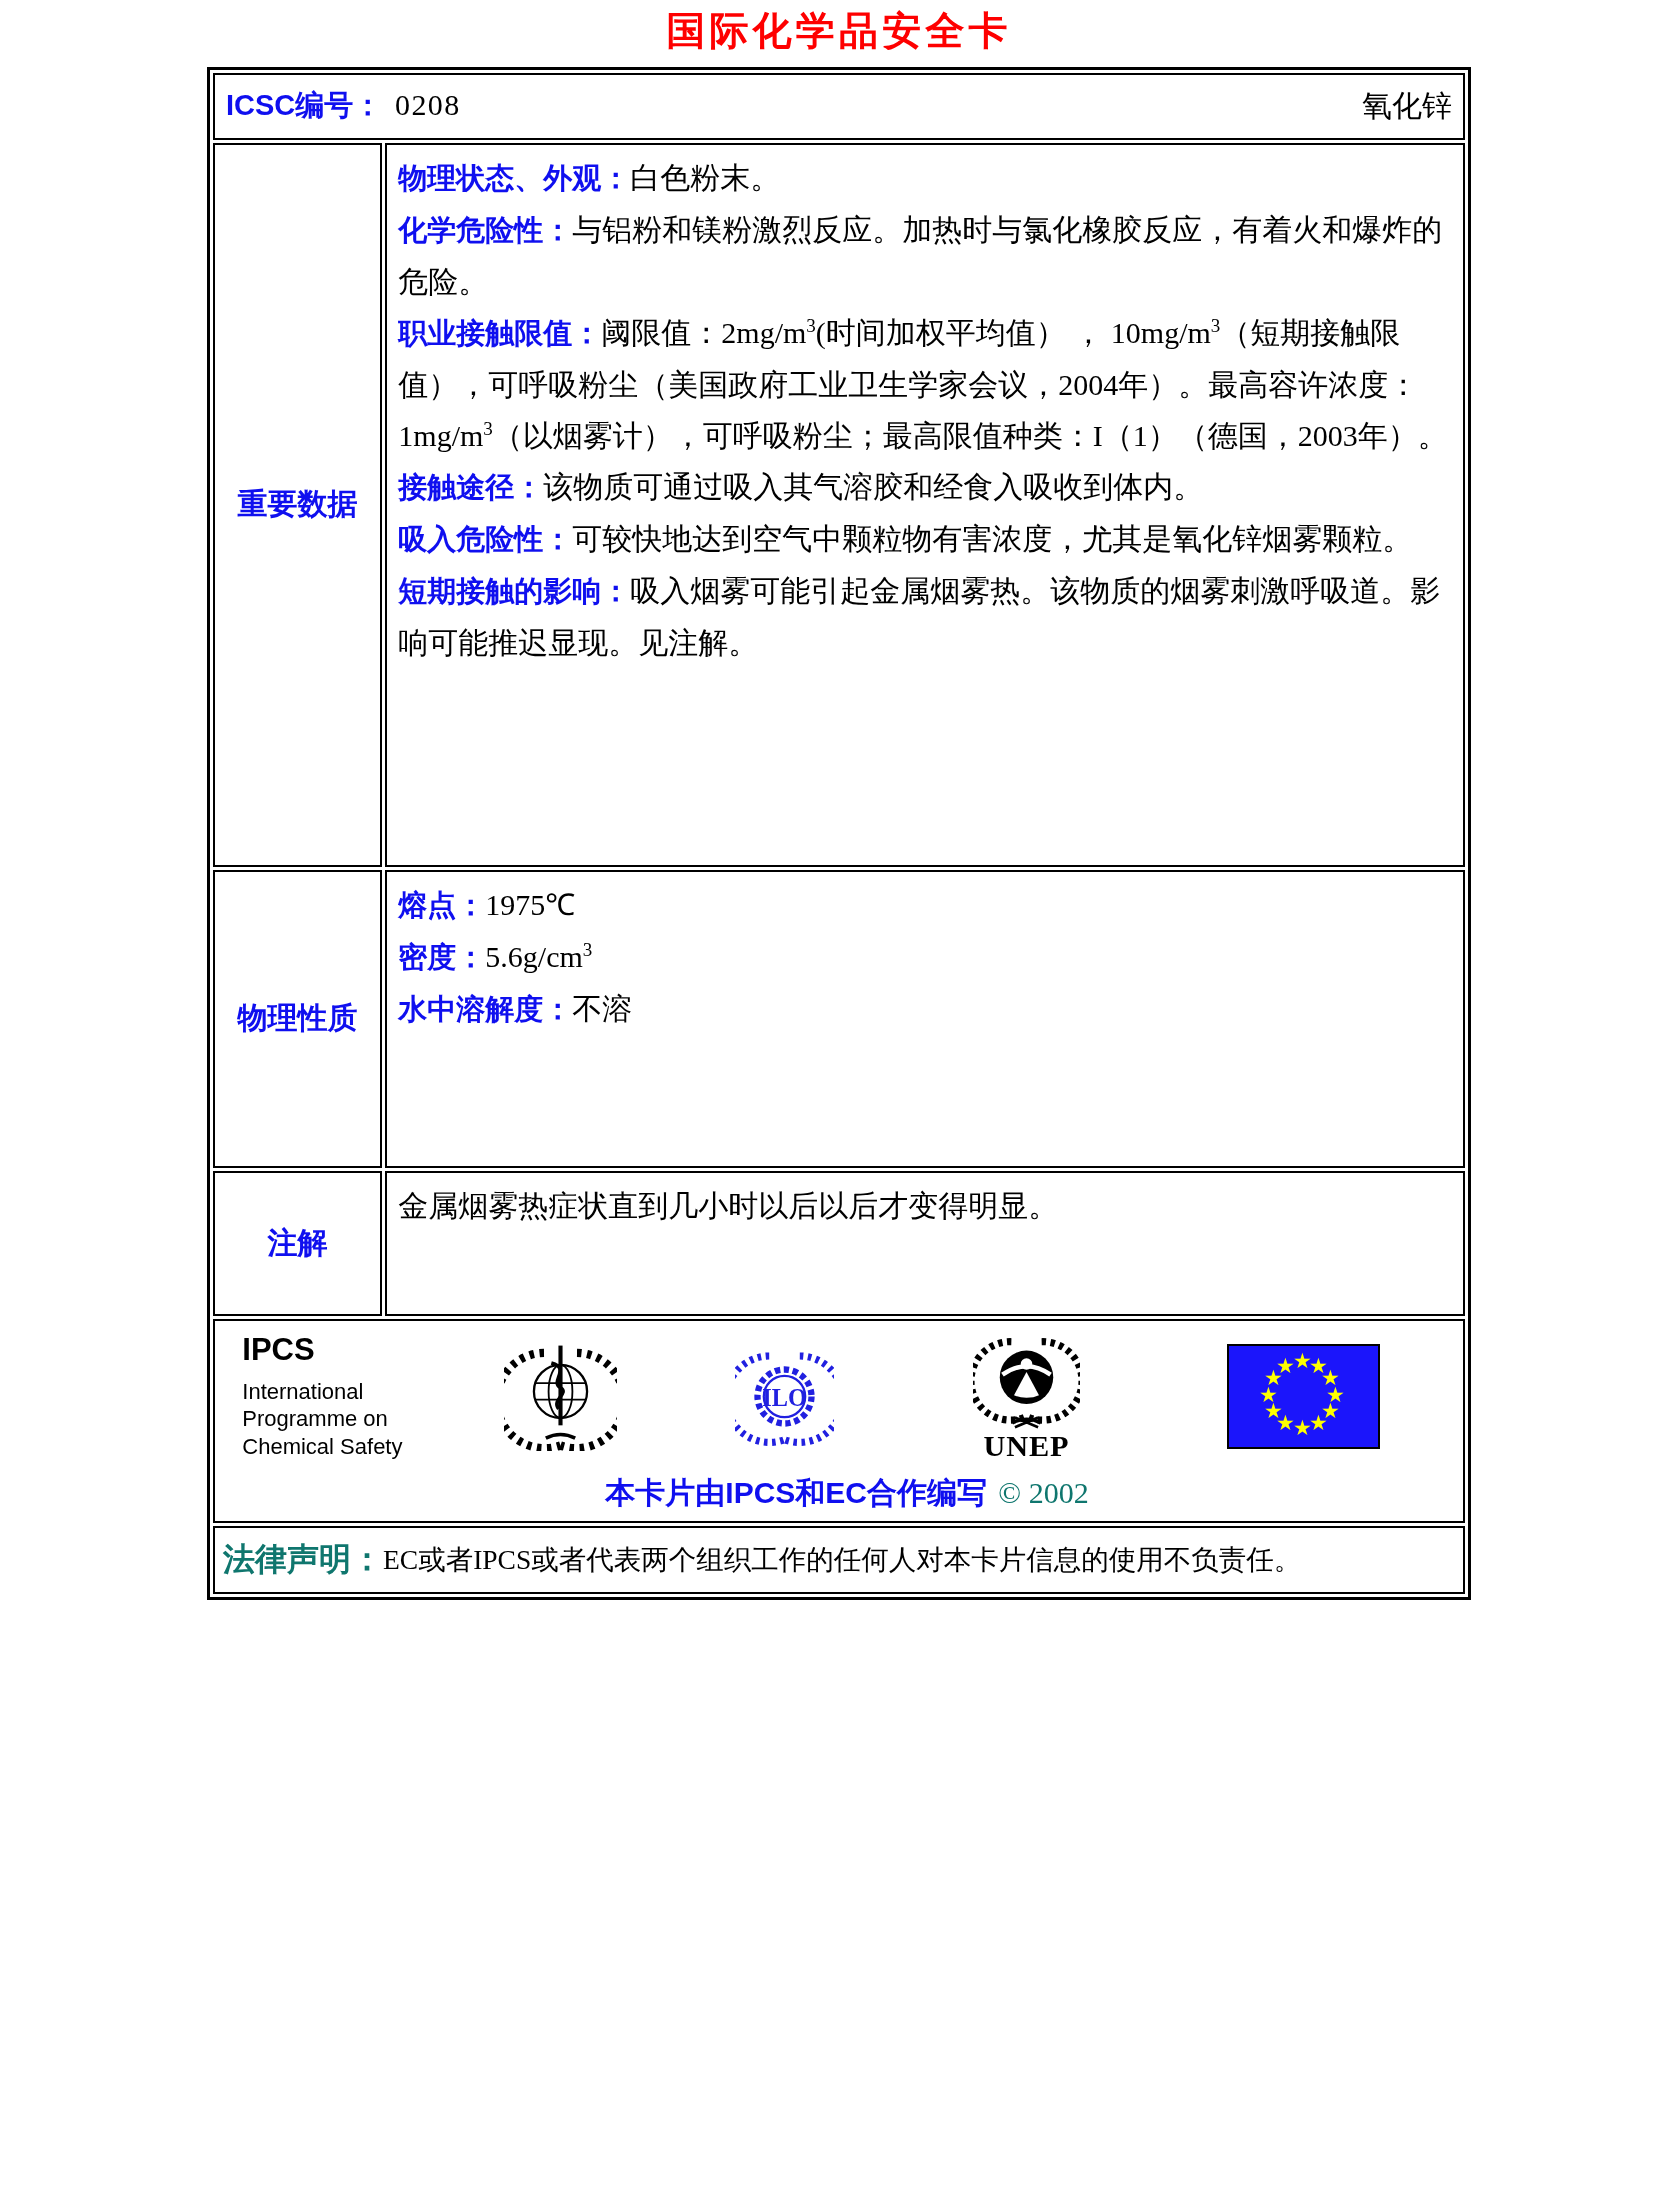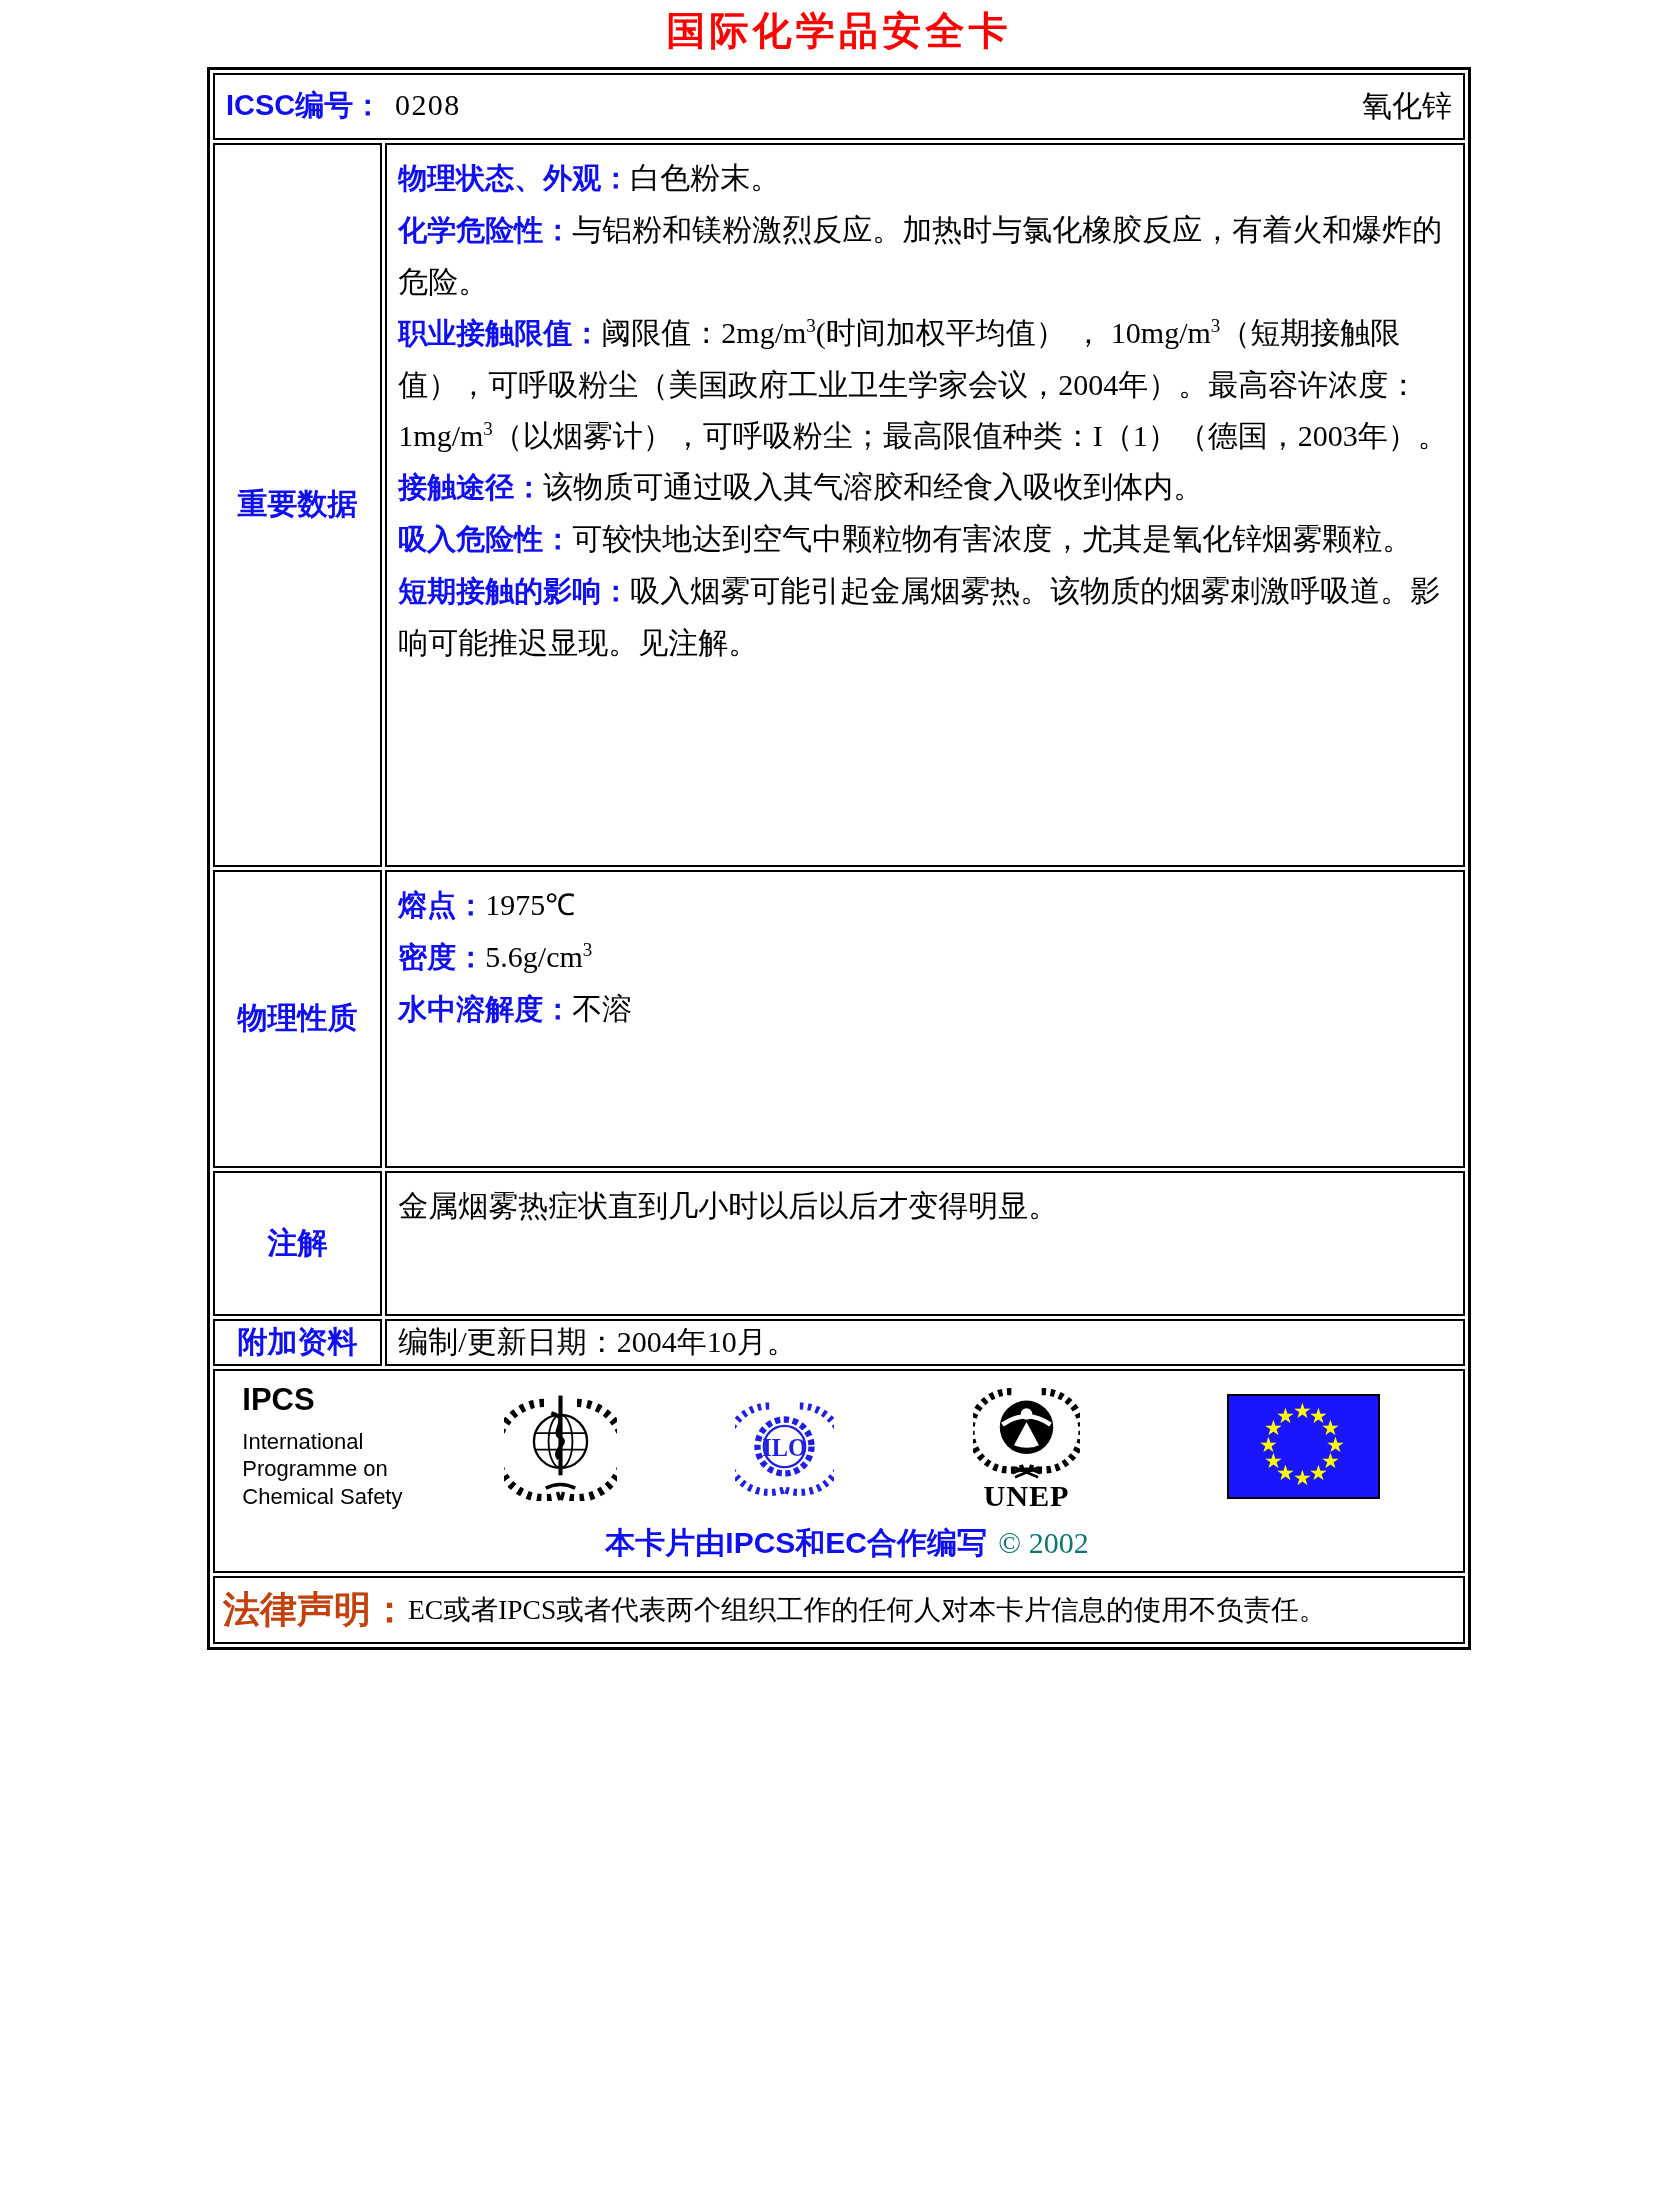--- a/index.html
+++ b/index.html
@@ -84,21 +84,21 @@
     color:#0f0fef;
     font-family:"Liberation Sans", sans-serif;
     font-weight:bold; font-size:30px;
   }
   .cap-copy { color:#0f766e; font-size:30px; margin-left:11.3px; }
   
   .legal-cell { height:62px; }
   .legal-flex { display:flex; align-items:center; padding:0 7px; font-size:27.5px; }
   .legal-label {
     font-family:"Liberation Sans", sans-serif;
-    font-weight:bold; font-size:37px; color:#c2410c;
+    font-weight:bold; font-size:32px; color:#0f766e;
     white-space:nowrap;
   }
   .para { margin:0; }
 </style>
 </head>
 <body>
 
 <div class="sheet">
 
   <div class="main-title">国际化学品安全卡</div>
@@ -137,24 +137,20 @@
             <div class="para"><span class="flabel">水中溶解度：</span><span>不溶</span></div>
           </td>
     </tr>
 
 
     <tr>
       <td class="side" style="height:139px;">注解</td>
       <td class="content">金属烟雾热症状直到几小时以后以后才变得明显。</td>
     </tr>
 
-    <tr>
-      <td class="side" style="height:38px;">附加资料</td>
-      <td class="content vmid" style="padding-top:0;padding-bottom:0;line-height:34px;">编制/更新日期：2004年10月。</td>
-    </tr>
 
     <tr>
       <td colspan="2" class="logos-cell">
         <div class="logo-strip">
 
           <div class="ipcs-block">
             <div class="ipcs-title">IPCS</div>
             <div class="ipcs-sub">International</div>
             <div class="ipcs-sub">Programme on</div>
             <div class="ipcs-sub">Chemical Safety</div>

